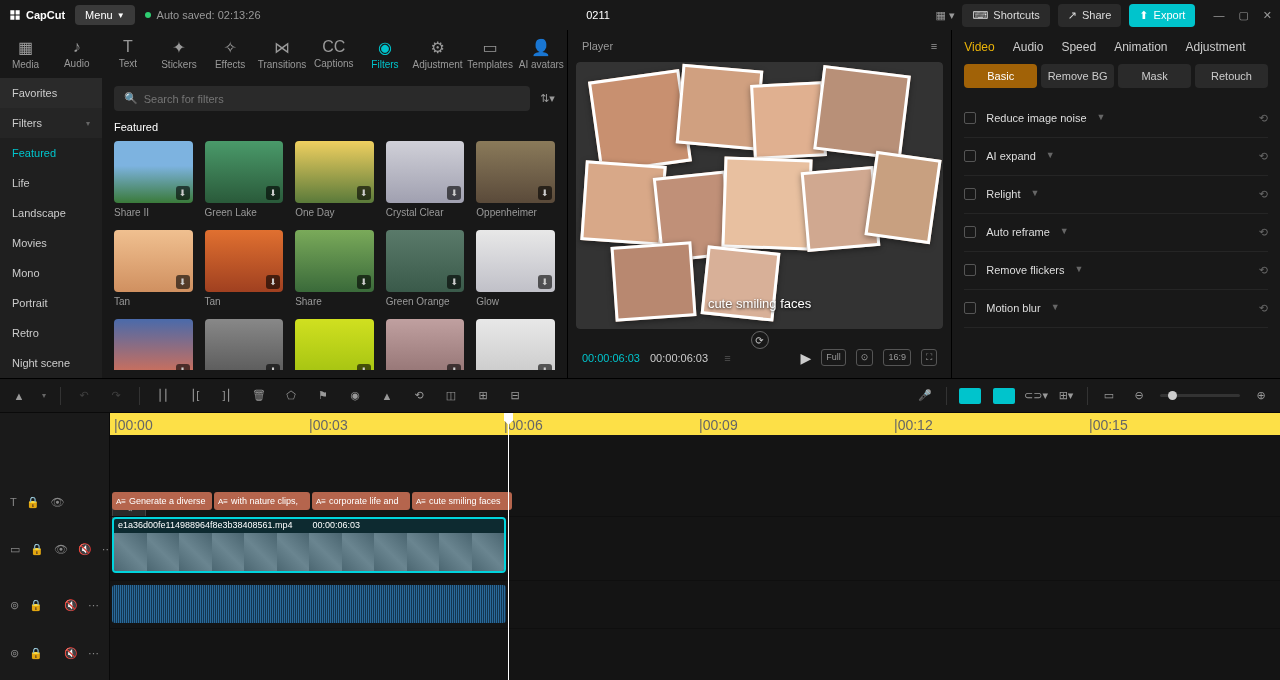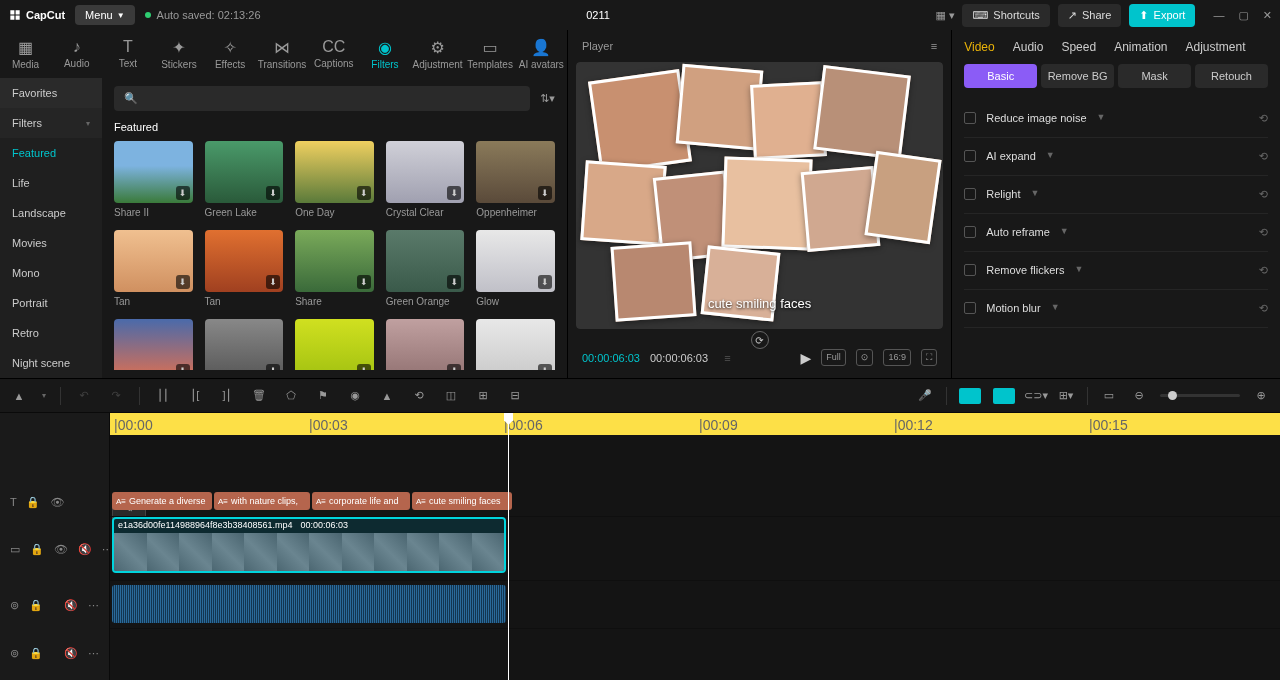--- a/index.html
+++ b/index.html
@@ -45,21 +45,21 @@
 .tc{color:#00c4cc;font-size:11px}
 .tc2{color:#ccc}
 .pc-icons{display:flex;gap:10px;margin-left:auto;color:#999}
 .pc-icons span{border:1px solid #555;padding:2px 4px;border-radius:3px;font-size:9px;cursor:pointer}
 .right-panel{width:330px;background:#181818;display:flex;flex-direction:column;border-left:1px solid #000}
 .r-tabs{display:flex;padding:10px 12px;gap:18px;font-size:12px}
 .r-tab{cursor:pointer;color:#ccc}
 .r-tab.active{color:#eab308}
 .r-subtabs{display:flex;gap:4px;padding:0 12px 8px}
 .r-subtab{flex:1;text-align:center;padding:6px;background:#2a2a2a;border-radius:4px;cursor:pointer;color:#ccc;font-size:11px}
-.r-subtab.active{background:#8b5cf6;color:#fff}
+.r-subtab.active{background:#a16207;color:#fff}
 .r-options{padding:4px 12px;display:flex;flex-direction:column}
 .r-opt{display:flex;align-items:flex-start;gap:10px;padding:12px 0;border-bottom:1px solid #252525;cursor:pointer}
 .chk{width:12px;height:12px;border:1px solid #555;border-radius:2px}
 .r-opt .name{color:#ddd}
 .r-opt .chev{color:#666;font-size:9px}
 .r-opt .end{margin-left:auto;color:#666}
 .timeline-wrap{height:302px;background:#181818;border-top:1px solid #000;display:flex;flex-direction:column}
 .tl-toolbar{height:34px;display:flex;align-items:center;padding:0 10px;gap:14px;border-bottom:1px solid #0a0a0a}
 .tl-toolbar .sep{width:1px;height:18px;background:#333}
 .tl-icon{width:18px;height:18px;display:flex;align-items:center;justify-content:center;color:#999;cursor:pointer}
@@ -80,21 +80,21 @@
 .ruler{height:22px;background:#fde047;position:relative;color:#666;font-size:14px}
 .ruler span{position:absolute;top:4px}
 .playhead{position:absolute;top:0;bottom:0;width:1px;background:#fff;z-index:10}
 .playhead::before{content:"";position:absolute;top:0;left:-4px;width:9px;height:12px;background:#fff;clip-path:polygon(0 0,100% 0,100% 60%,50% 100%,0 60%)}
 .track{position:relative;border-bottom:1px solid #0f0f0f}
 .track.t1{height:30px}
 .track.t2{height:64px;padding-top:4px}
 .track.t3{height:48px}
 .caption-clip{position:absolute;top:5px;height:18px;background:#b5654d;border-radius:3px;color:#fff;font-size:9px;padding:2px 4px;overflow:hidden;white-space:nowrap;display:flex;align-items:center;gap:3px}
 .video-clip{position:absolute;top:0;left:2px;height:56px;background:#1a5560;border:2px solid #00d4dd;border-radius:4px;overflow:hidden}
-.video-clip .hdr{height:14px;background:rgba(0,0,0,.5);color:#fff;font-size:9px;padding:1px 4px;display:flex;gap:8px}
+.video-clip .hdr{height:14px;background:rgba(0,0,0,.5);color:#fff;font-size:9px;padding:1px 4px;display:flex;gap:20px}
 .video-clip .frames{height:40px;display:flex}
 .video-clip .frames div{flex:1;background:linear-gradient(45deg,#4a6570,#6a8590,#4a6570)}
 .audio-seg{position:absolute;height:18px;background:#2a5a7a;border-radius:3px;color:#fff;font-size:9px;padding:2px 4px;overflow:hidden;white-space:nowrap}
 .wave{position:absolute;top:20px;height:26px;background:repeating-linear-gradient(90deg,#2a7aaa 0,#2a7aaa 1px,#134560 1px,#134560 2px)}
 .wave2{position:absolute;top:4px;height:38px;background:repeating-linear-gradient(90deg,#2a6a9a 0,#2a6a9a 1px,#133550 1px,#133550 2px);border-radius:3px}
 svg{fill:currentColor}
 </style>
 </head>
 <body>
 
@@ -200,20 +200,21 @@
             <div class="side-item">Mono</div>
             <div class="side-item">Portrait</div>
             <div class="side-item">Retro</div>
             <div class="side-item">Night scene</div>
           </div>
       </div>
       <div class="filter-area">
         <div class="search-row">
           <div class="search-box">
             <span>🔍</span>
+            <input placeholder="Search for filters" style="">
           </div>
           <span style="color:#999">⇅▾</span>
         </div>
         <div class="section-h">Featured</div>
         <div class="filter-grid" id="filter-grid">
             <div class="filter-item">
               <div class="thumb" style="background:linear-gradient(#7db3e0 40%,#3a7a3a)">
                 <div class="dl">⬇</div>
               </div>
               <div class="name">Share II</div>

